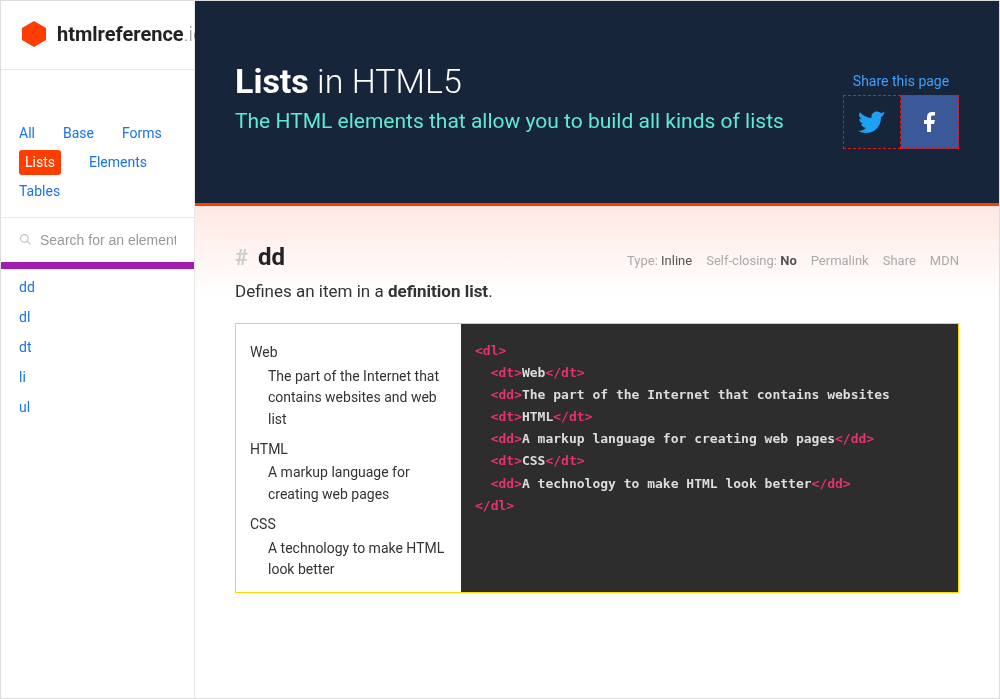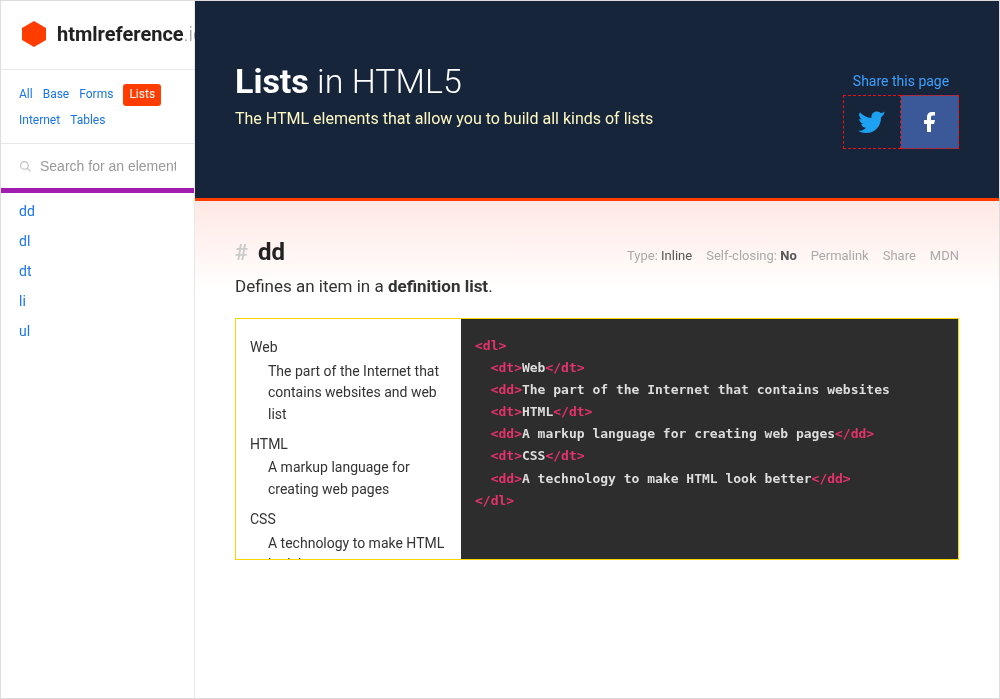--- a/index.html
+++ b/index.html
@@ -5,50 +5,50 @@
 * { margin: 0; padding: 0; box-sizing: border-box; }
 body { font-family: -apple-system, BlinkMacSystemFont, "Segoe UI", Roboto, Helvetica, Arial, sans-serif; background: #fff; color: #333; }
 .app { display: flex; width: 1000px; height: 699px; border: 1px solid #ddd; overflow: hidden; }
 .sidebar { width: 194px; border-right: 1px solid #e8e8e8; background: #fff; display: flex; flex-direction: column; }
 .logo-area { padding: 18px 18px 20px 18px; border-bottom: 1px solid #e8e8e8; display: flex; align-items: center; gap: 8px; }
 .logo-area svg { flex-shrink: 0; }
 .logo-text { font-size: 20px; font-weight: 700; color: #222; }
 .logo-text .io { font-weight: 300; color: #999; }
 .sidebar-section { padding: 14px 18px 12px 18px; border-bottom: 1px solid #e8e8e8; }
 .sidebar-title { font-size: 15px; font-weight: 700; margin-bottom: 8px; color: #222; }
-.filter-row { display: flex; flex-wrap: wrap; gap: 4px 10px; font-size: 12px; line-height: 1.8; }
+.filter-row { display: flex; flex-wrap: wrap; gap: 4px 28px; font-size: 14px; line-height: 1.8; margin-top: 37px; }
 .filter-link { color: #1a73e8; cursor: pointer; }
 .filter-active { background: #ff3d00; color: #fff; padding: 0 6px; border-radius: 3px; }
-.search-area { padding: 14px 18px; border-bottom: 5px solid #a21caf; display: flex; align-items: center; gap: 8px; color: #999; }
+.search-area { padding: 14px 18px; border-bottom: 7px solid #a21caf; display: flex; align-items: center; gap: 8px; color: #999; }
 .search-input { border: none; outline: none; font-size: 14px; color: #555; width: 100%; }
 .search-input::placeholder { color: #999; }
 .elem-list { padding: 10px 18px; display: flex; flex-direction: column; gap: 14px; font-size: 14px; }
 .elem-link { color: #1a73e8; cursor: pointer; }
 .main { flex: 1; display: flex; flex-direction: column; overflow: hidden; }
 .hero { background: #17253a; color: #fff; padding: 60px 41px 70px 40px; position: relative; }
 .hero h1 { font-size: 34px; font-weight: 700; }
 .hero h1 .thin { font-weight: 300; }
-.hero-sub { font-size: 16px; color: #fef9c3; margin-top: 8px; }
+.hero-sub { font-size: 21px; color: #5eead4; margin-top: 8px; }
 .share-box { position: absolute; right: 40px; top: 72px; }
 .share-title { color: #3fa0ff; font-size: 14px; text-align: center; margin-bottom: 6px; }
 .share-icons { display: flex; }
 .share-icon { width: 58px; height: 54px; display: flex; align-items: center; justify-content: center; border: 1px dashed #e11; cursor: pointer; }
 .content { flex: 1; padding: 40px 40px 0 40px; overflow: hidden; position: relative; }
 .content::before { content: ""; position: absolute; left: 0; right: 0; top: 0; height: 3px; background: #ff3d00; }
 .content::after { content: ""; position: absolute; left: 0; right: 0; top: 3px; height: 90px; background: linear-gradient(#ffe8e4, rgba(255,232,228,0)); pointer-events: none; }
 .entry { position: relative; z-index: 1; }
 .entry-head { display: flex; align-items: baseline; gap: 10px; }
 .hash { color: #ccc; font-size: 22px; font-weight: 700; }
 .entry-name { font-size: 24px; font-weight: 700; color: #222; }
 .entry-meta { margin-left: auto; font-size: 13px; color: #aaa; display: flex; gap: 14px; }
 .entry-meta .label { color: #aaa; }
 .entry-meta .val { color: #555; }
 .entry-desc { font-size: 17px; color: #333; margin-top: 10px; }
 .entry-desc b { font-weight: 700; }
-.example-box { margin-top: 22px; border: 1px solid #ffd600; display: flex; position: relative; background: #fff; height: 242px; overflow: hidden; }
+.example-box { margin-top: 22px; border: 1px solid #ffd600; display: flex; position: relative; background: #fff; height: 270px; overflow: hidden; }
 .example-left { width: 225px; padding: 18px 14px; font-size: 14px; line-height: 1.55; color: #333; overflow: hidden; }
 .example-left dt { margin-bottom: 2px; }
 .example-left dd { margin-left: 18px; margin-bottom: 8px; }
 .example-right { flex: 1; background: #2d2d2d; color: #ddd; font-family: Menlo, Monaco, Consolas, monospace; font-size: 13px; line-height: 1.7; padding: 16px 14px; white-space: pre; overflow: hidden; font-weight: bold; }
 .code .tag { color: #e6326b; }
 .code .txt { color: #ddd; }
 </style>
 </head>
 <body>
 
@@ -59,21 +59,21 @@
           <polygon points="15,2 27,9 27,21 15,28 3,21 3,9" fill="#ff3d00"></polygon>
         </svg>
       <span class="logo-text"><span>htmlreference</span><span class="io">.io</span></span>
     </div>
     <div class="sidebar-section">
       <div class="filter-row" id="filter-row">
           <span class="filter-link">All</span>
           <span class="filter-link">Base</span>
           <span class="filter-link">Forms</span>
           <span class="filter-active">Lists</span>
-          <span class="filter-link">Internet</span>
+          <span class="filter-link">Elements</span>
           <span class="filter-link">Tables</span>
         </div>
     </div>
     <div class="search-area">
       <svg width="15" height="15" viewBox="0 0 24 24" fill="none" stroke="#bbb" stroke-width="2">
           <circle cx="10" cy="10" r="7"></circle>
           <line x1="21" y1="21" x2="15" y2="15"></line>
         </svg>
       <input class="search-input" placeholder="Search for an element" style="">
     </div>

